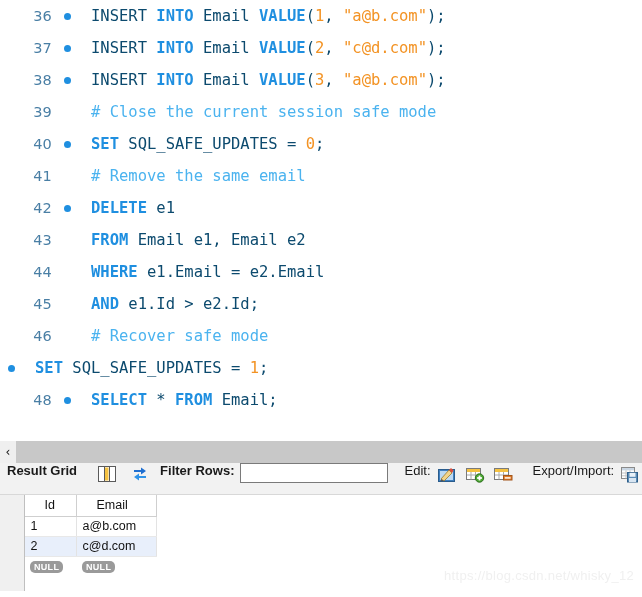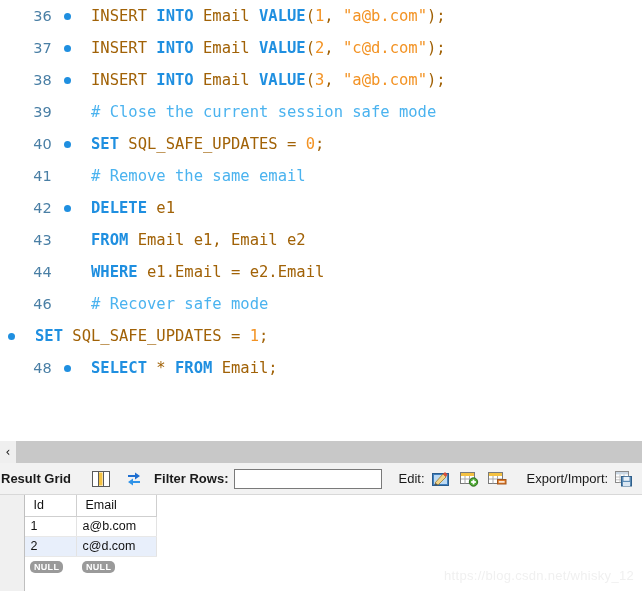--- a/index.html
+++ b/index.html
@@ -79,21 +79,21 @@
     box-sizing: border-box;
   }
   .code-text {
     font-family: "DejaVu Sans Mono", monospace;
     font-size: 15.5px;
     line-height: 32px;
     white-space: pre;
     letter-spacing: 0px;
   }
   .kw      { color: #1f8fe0; font-weight: bold; }
-  .plain   { color: #a16207; }
+  .plain   { color: #0c4a6e; }
   .lit     { color: #f39324; }
   .comment { color: #4bb3ef; }
 
   
   .hsplit {
     width: 642px;
     height: 22px;
     background: #c8c8c8;
     display: flex;
     align-items: center;
@@ -116,22 +116,21 @@
     height: 22px;
     background: #c8c8c8;
   }
 
   
   .res-toolbar {
     width: 642px;
     height: 32px;
     background: #f2f2f2;
     display: flex;
-    align-items: center;
-    padding-left: 1px;
+    padding-left: 7px;
     box-sizing: border-box;
     border-bottom: 1px solid #d8d8d8;
     overflow: hidden;
   }
   .tb-label {
     font-family: "Liberation Sans", sans-serif;
     font-size: 13px;
     font-weight: bold;
     color: #1a1a1a;
     white-space: nowrap;
@@ -193,21 +192,21 @@
   .col-email { width: 80px; }
 
   .rgrid thead th {
     height: 21px;
     background: #ffffff;
     border-right: 1px solid #cfcfcf;
     border-bottom: 1px solid #cfcfcf;
     text-align: left;
     font-weight: normal;
     color: #111111;
-    padding-left: 9px;
+    padding-left: 20px;
     box-sizing: border-box;
   }
   .rgrid thead th.sel-head {
     background: #f0f0f0;
     padding-left: 0;
   }
   .rgrid tbody td {
     height: 20px;
     border-right: 1px solid #e3e3e3;
     border-bottom: 1px solid #e8e8e8;
@@ -285,20 +284,21 @@
   <div id="code-lines">
       <div class="code-line"><div class="gutter"><span class="lineno">36</span></div><div class="bullet-cell"><span class="bullet"></span></div><div class="code-text-wrap"><div class="code-text"><span class="plain">INSERT </span><span class="kw">INTO</span><span class="plain"> Email </span><span class="kw">VALUE</span><span class="plain">(</span><span class="lit">1</span><span class="plain">, </span><span class="lit">"a@b.com"</span><span class="plain">);</span></div></div></div>
       <div class="code-line"><div class="gutter"><span class="lineno">37</span></div><div class="bullet-cell"><span class="bullet"></span></div><div class="code-text-wrap"><div class="code-text"><span class="plain">INSERT </span><span class="kw">INTO</span><span class="plain"> Email </span><span class="kw">VALUE</span><span class="plain">(</span><span class="lit">2</span><span class="plain">, </span><span class="lit">"c@d.com"</span><span class="plain">);</span></div></div></div>
       <div class="code-line"><div class="gutter"><span class="lineno">38</span></div><div class="bullet-cell"><span class="bullet"></span></div><div class="code-text-wrap"><div class="code-text"><span class="plain">INSERT </span><span class="kw">INTO</span><span class="plain"> Email </span><span class="kw">VALUE</span><span class="plain">(</span><span class="lit">3</span><span class="plain">, </span><span class="lit">"a@b.com"</span><span class="plain">);</span></div></div></div>
       <div class="code-line"><div class="gutter"><span class="lineno">39</span></div><div class="bullet-cell"></div><div class="code-text-wrap"><div class="code-text"><span class="comment"># Close the current session safe mode</span></div></div></div>
       <div class="code-line"><div class="gutter"><span class="lineno">40</span></div><div class="bullet-cell"><span class="bullet"></span></div><div class="code-text-wrap"><div class="code-text"><span class="kw">SET</span><span class="plain"> SQL_SAFE_UPDATES = </span><span class="lit">0</span><span class="plain">;</span></div></div></div>
       <div class="code-line"><div class="gutter"><span class="lineno">41</span></div><div class="bullet-cell"></div><div class="code-text-wrap"><div class="code-text"><span class="comment"># Remove the same email</span></div></div></div>
       <div class="code-line"><div class="gutter"><span class="lineno">42</span></div><div class="bullet-cell"><span class="bullet"></span></div><div class="code-text-wrap"><div class="code-text"><span class="kw">DELETE</span><span class="plain"> e1</span></div></div></div>
       <div class="code-line"><div class="gutter"><span class="lineno">43</span></div><div class="bullet-cell"></div><div class="code-text-wrap"><div class="code-text"><span class="kw">FROM</span><span class="plain"> Email e1, Email e2</span></div></div></div>
       <div class="code-line"><div class="gutter"><span class="lineno">44</span></div><div class="bullet-cell"></div><div class="code-text-wrap"><div class="code-text"><span class="kw">WHERE</span><span class="plain"> e1.Email = e2.Email</span></div></div></div>
+      <div class="code-line"><div class="gutter"><span class="lineno">45</span></div><div class="bullet-cell"></div><div class="code-text-wrap"><div class="code-text"><span class="kw">AND</span><span class="plain"> e1.Id &gt; e2.Id;</span></div></div></div>
       <div class="code-line"><div class="gutter"><span class="lineno">46</span></div><div class="bullet-cell"></div><div class="code-text-wrap"><div class="code-text"><span class="comment"># Recover safe mode</span></div></div></div>
       <div class="code-line"><div class="bullet-cell"><span class="bullet"></span></div><div class="code-text-wrap"><div class="code-text"><span class="kw">SET</span><span class="plain"> SQL_SAFE_UPDATES = </span><span class="lit">1</span><span class="plain">;</span></div></div></div>
       <div class="code-line"><div class="gutter"><span class="lineno">48</span></div><div class="bullet-cell"><span class="bullet"></span></div><div class="code-text-wrap"><div class="code-text"><span class="kw">SELECT</span><span class="plain"> * </span><span class="kw">FROM</span><span class="plain"> Email;</span></div></div></div>
     </div>
 </div>
 
 <div class="hsplit">
   <div class="chev">‹</div>
   <div class="track"></div>
 </div>

